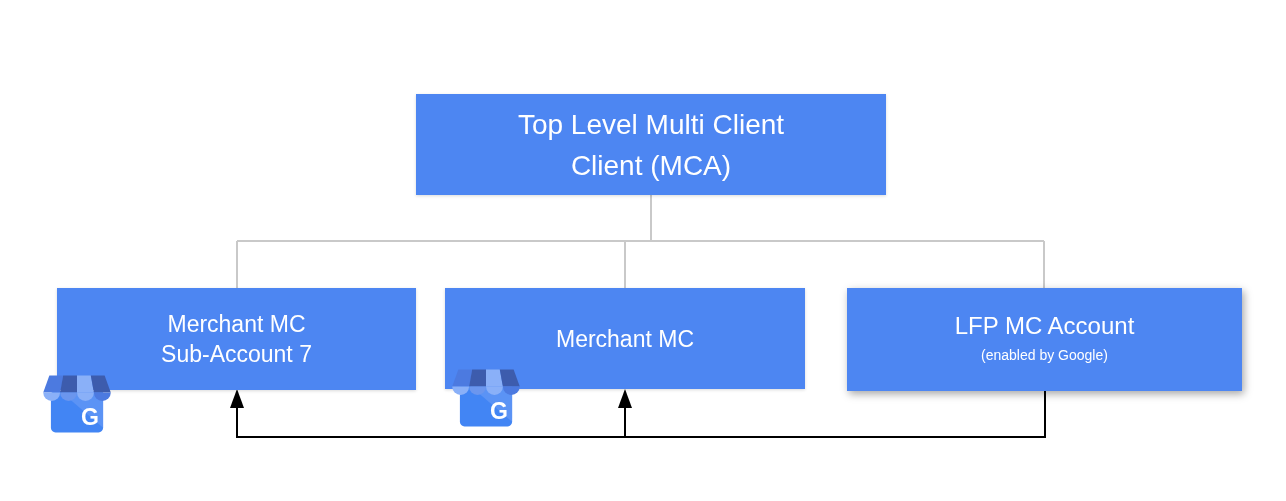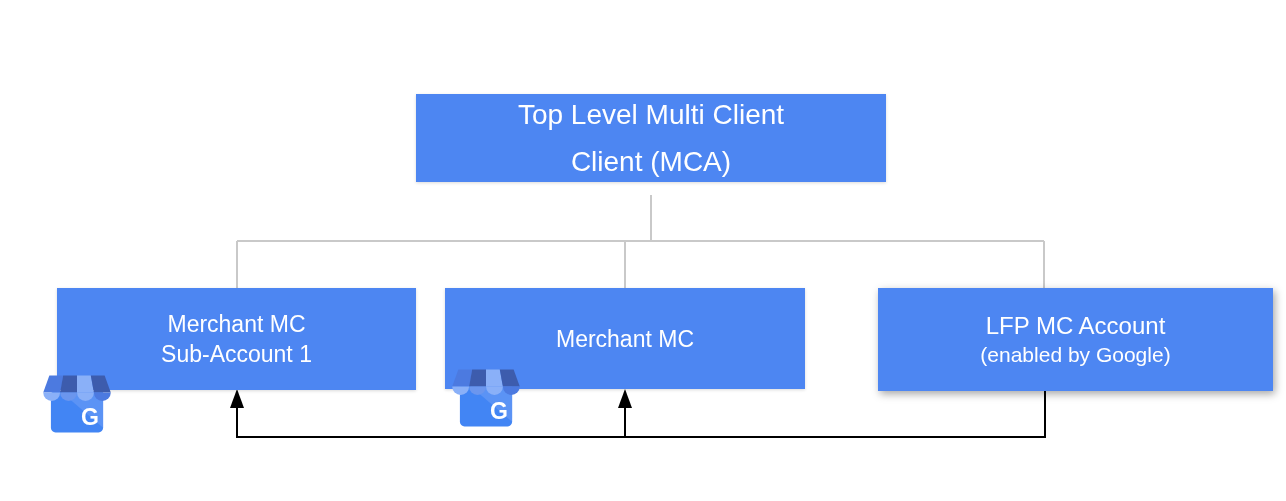--- a/index.html
+++ b/index.html
@@ -13,26 +13,26 @@
   svg.connectors{position:absolute;left:0;top:0;width:1286px;height:501px;}
   .node{
     position:absolute;
     background:var(--node-fill,#4d86f2);
     color:var(--node-text,#fff);
     display:flex;flex-direction:column;justify-content:center;align-items:center;
     text-align:center;
     box-shadow:0 1px 3px rgba(0,0,0,0.15);
   }
   .node .l1,.node .l2{display:block;}
-  .node-root{left:416px;top:94px;width:470px;height:88px;font-size:28px;line-height:41px;justify-content:space-between;}
+  .node-root{left:416px;top:94px;width:470px;height:101px;font-size:28px;line-height:41px;}
   .node-sub1{left:57px;top:288px;width:359px;height:102px;font-size:23px;line-height:30px;}
   .node-sub2{left:445px;top:288px;width:360px;height:101px;font-size:23px;line-height:30px;}
-  .node-lfp{left:878px;top:288px;width:395px;height:103px;font-size:24px;line-height:31px;
+  .node-lfp{left:847px;top:288px;width:395px;height:103px;font-size:24px;line-height:31px;
             box-shadow:2px 3px 8px rgba(0,0,0,0.35);}
-  .node-lfp .l2{font-size:21px;line-height:28px;}
+  .node-lfp .l2{font-size:14px;line-height:28px;}
   .gmb-icon{position:absolute;}
   .gmb-icon-1{left:40px;top:371px;}
   .gmb-icon-2{left:449px;top:365px;}
   .gmb-icon svg{display:block;}
   .gmb-g{font-family:"Liberation Sans",sans-serif;font-weight:bold;fill:#ffffff;}
 </style>
 </head>
 <body>
 
 <div class="canvas">
@@ -57,21 +57,21 @@
     </g>
   </svg>
 
   <div class="node node-root">
     <span class="l1">Top Level Multi Client</span>
     <span class="l2">Client (MCA)</span>
   </div>
 
   <div class="node node-sub1">
     <span class="l1">Merchant MC</span>
-    <span class="l2">Sub-Account 1</span>
+    <span class="l2">Sub-Account 7</span>
   </div>
 
   <div class="node node-sub2">
     <span class="l1">Merchant MC</span>
   </div>
 
   <div class="node node-lfp">
     <span class="l1">LFP MC Account</span>
     <span class="l2">(enabled by Google)</span>
   </div>

